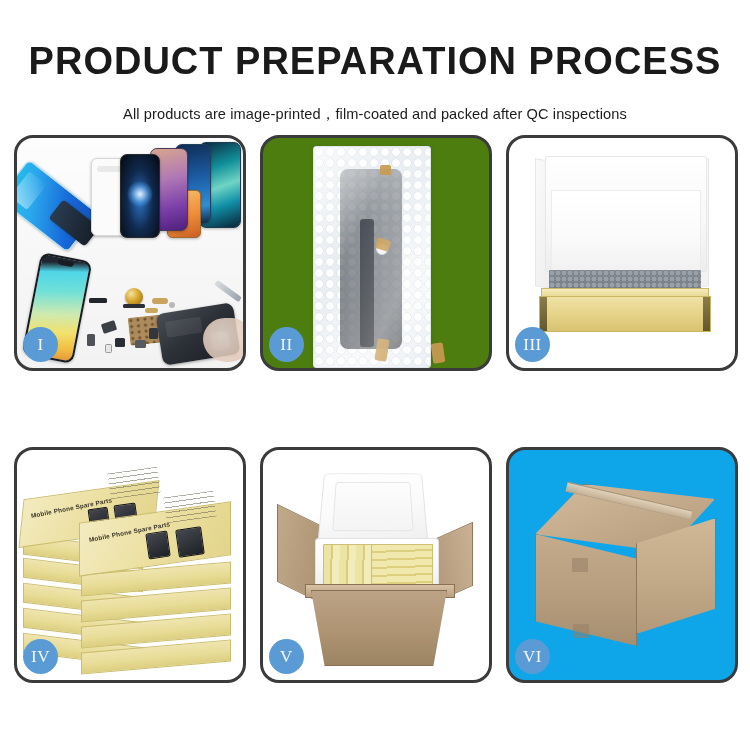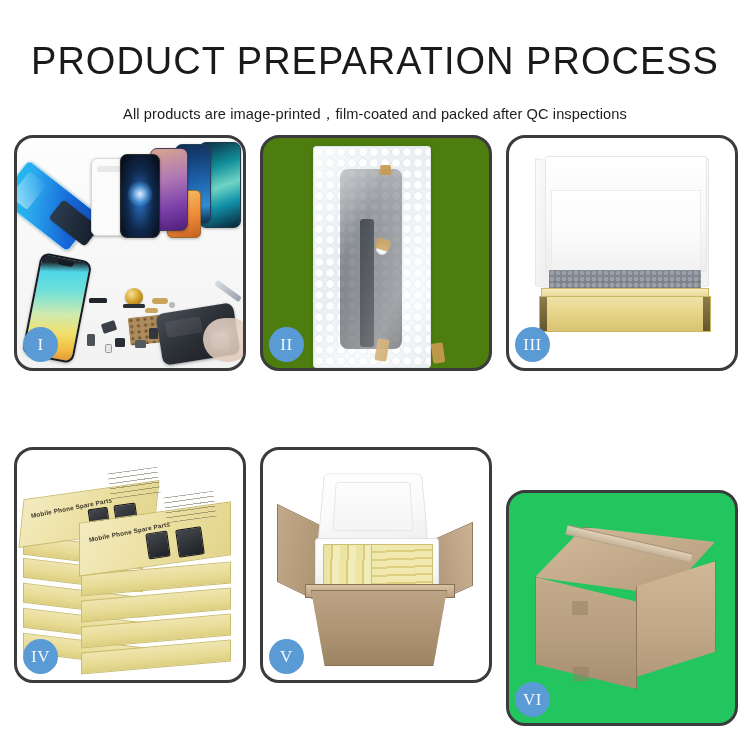--- a/index.html
+++ b/index.html
@@ -9,21 +9,21 @@
     background: #ffffff;
     font-family: "Liberation Sans", sans-serif;
     overflow: hidden;
   }
   .page { position: relative; width: 750px; height: 750px; background: #fff; }
 
   
   .header { position: absolute; left: 0; top: 0; width: 750px; text-align: center; }
   .title {
     font-family: "Liberation Sans", sans-serif;
-    font-size: 38px; font-weight: 400; letter-spacing: 1.0px;
+    font-size: 38px; font-weight: 700; letter-spacing: 1.0px;
     color: #1a1a1a; margin-top: 42px; line-height: 1.05;
     white-space: nowrap;
   }
   .subtitle {
     font-family: "Liberation Sans", sans-serif;
     font-size: 14.6px; font-weight: 400; letter-spacing: 0.1px;
     color: #1c1c1c; margin-top: 23px; white-space: nowrap;
   }
 
   
@@ -369,21 +369,21 @@
     border:1px solid #cdbf75; border-radius:1px;
   }
   .p5 .innerYellow2{
     position:absolute; left:108px; top:94px; width:62px; height:42px;
     background:
       repeating-linear-gradient(178deg, #f0e8ad 0 6px, #dccf7f 6px 8px);
     border:1px solid #cdbf75;
   }
 
   
-  .p6 { background:#22c55e;margin-top:43px; }
+  .p6 { background:#0ea5e9; }
   .p6 .top{
     position:absolute; left:26px; top:34px; width:180px; height:68px;
     background: linear-gradient(160deg,#d2bb9c 0%,#c2a98a 55%,#b39a7a 100%);
     border:1px solid #8f775a;
     clip-path: polygon(27% 0, 100% 22%, 73% 100%, 0 74%);
   }
   .p6 .tapetop{
     position:absolute; left:56px; top:46px; width:128px; height:10px;
     background: linear-gradient(180deg,rgba(226,211,188,.95),rgba(198,178,150,.9));
     transform: rotate(13deg);

